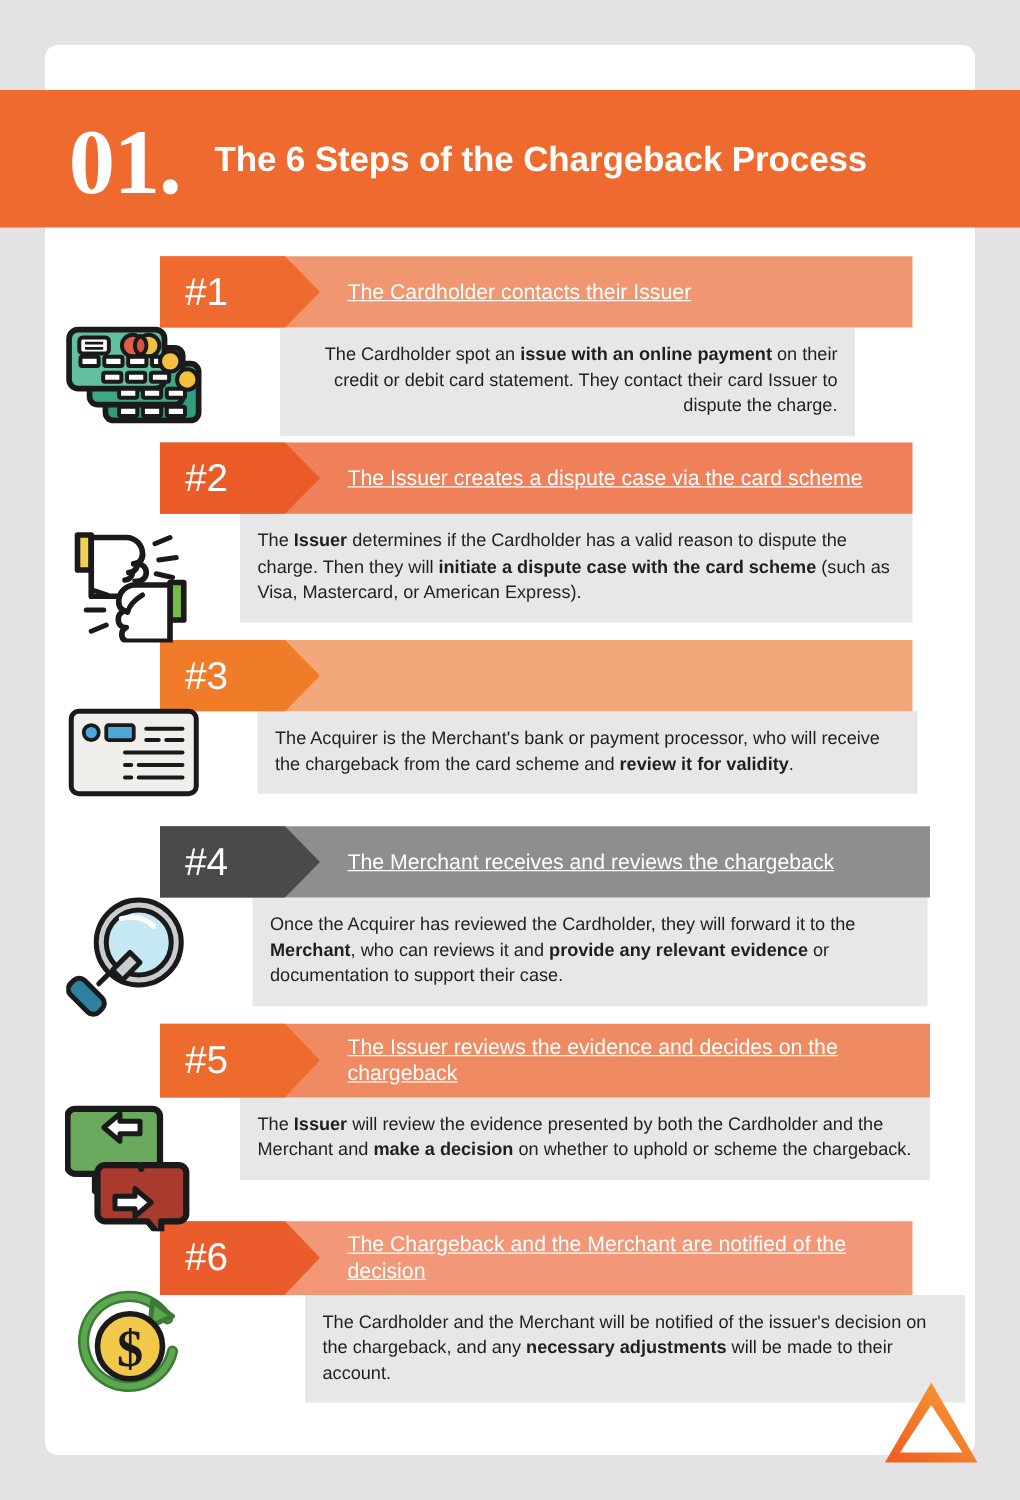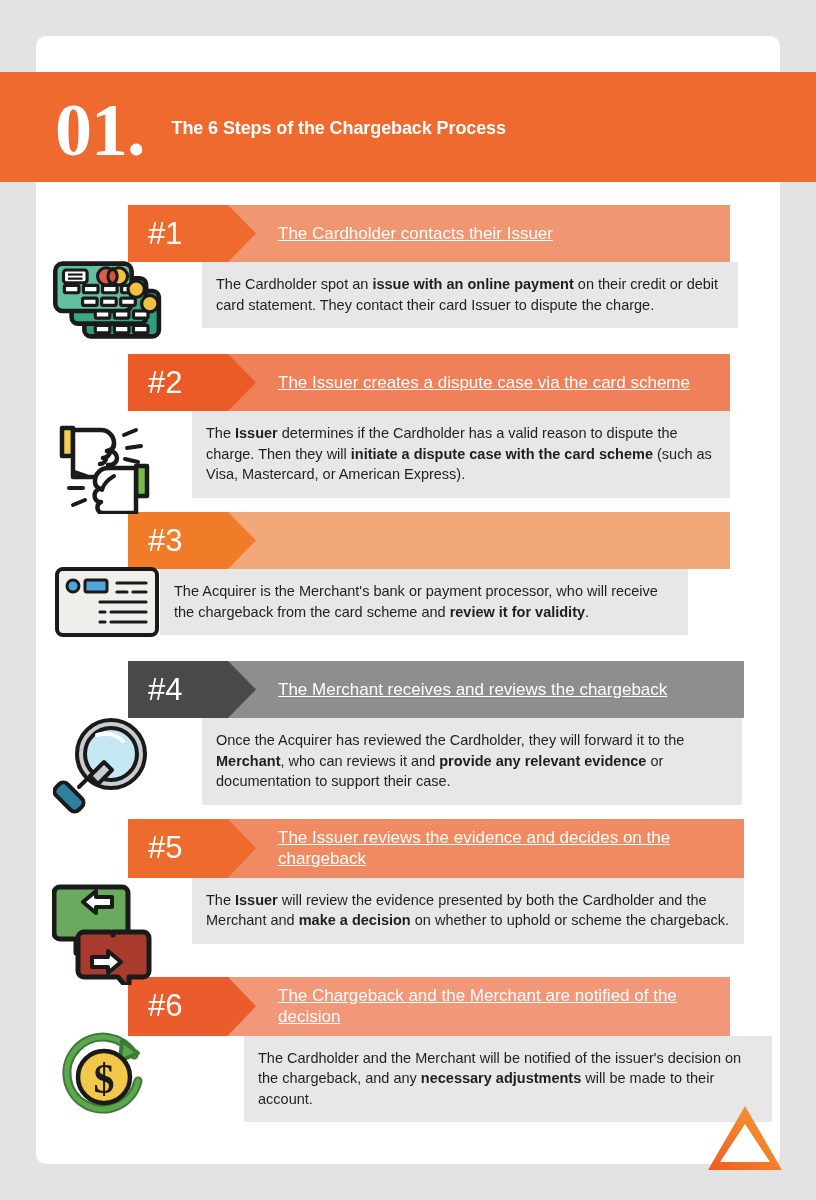--- a/index.html
+++ b/index.html
@@ -42,21 +42,21 @@
     font-family: "Liberation Serif", serif;
     font-weight: bold;
     font-size: 74px;
     line-height: 0.9;
     letter-spacing: -1px;
     margin-left: 55px;
     margin-top: 6px;
   }
   #banner-title {
     color: #ffffff;
-    font-size: 18px;
+    font-size: 28px;
     font-weight: bold;
     margin-left: 27px;
     margin-top: 2px;
     letter-spacing: -0.1px;
   }
 
   
   #steps {
     position: absolute;
     left: 0;
@@ -132,29 +132,29 @@
     font-size: 14.5px;
     line-height: 1.42;
     padding: 12px 14px 13px 14px;
     box-sizing: border-box;
   }
   .step-text b { font-weight: bold; }
 
   
   .s1 .step-head { width: 602px; background: #f09670; }
   .s1 .step-tag  { background: #ee6a2e; }
-  .s1 .step-text { width: 536px; margin-left: 74px; }
+  .s1 .step-text { width: 460px; margin-left: 96px; text-align: right; }
 
   .s2 .step-head { width: 602px; background: #f0805a; }
   .s2 .step-tag  { background: #ea5b28; }
   .s2 .step-text { width: 538px; margin-left: 64px; }
 
   .s3 .step-head { width: 602px; background: #f2a878; }
   .s3 .step-tag  { background: #f07c2a; }
-  .s3 .step-text { width: 528px; margin-left: 32px; }
+  .s3 .step-text { width: 528px; margin-left: 78px; }
 
   .s4 .step-head { width: 616px; background: #8e8e8e; }
   .s4 .step-tag  { background: #4a4a4a; }
   .s4 .step-text { width: 540px; margin-left: 74px; }
 
   .s5 .step-head { width: 616px; background: #ef8a62; }
   .s5 .step-tag  { background: #ed6b2c; }
   .s5 .step-text { width: 552px; margin-left: 64px; }
 
   .s6 .step-head { width: 602px; background: #f29878; }

